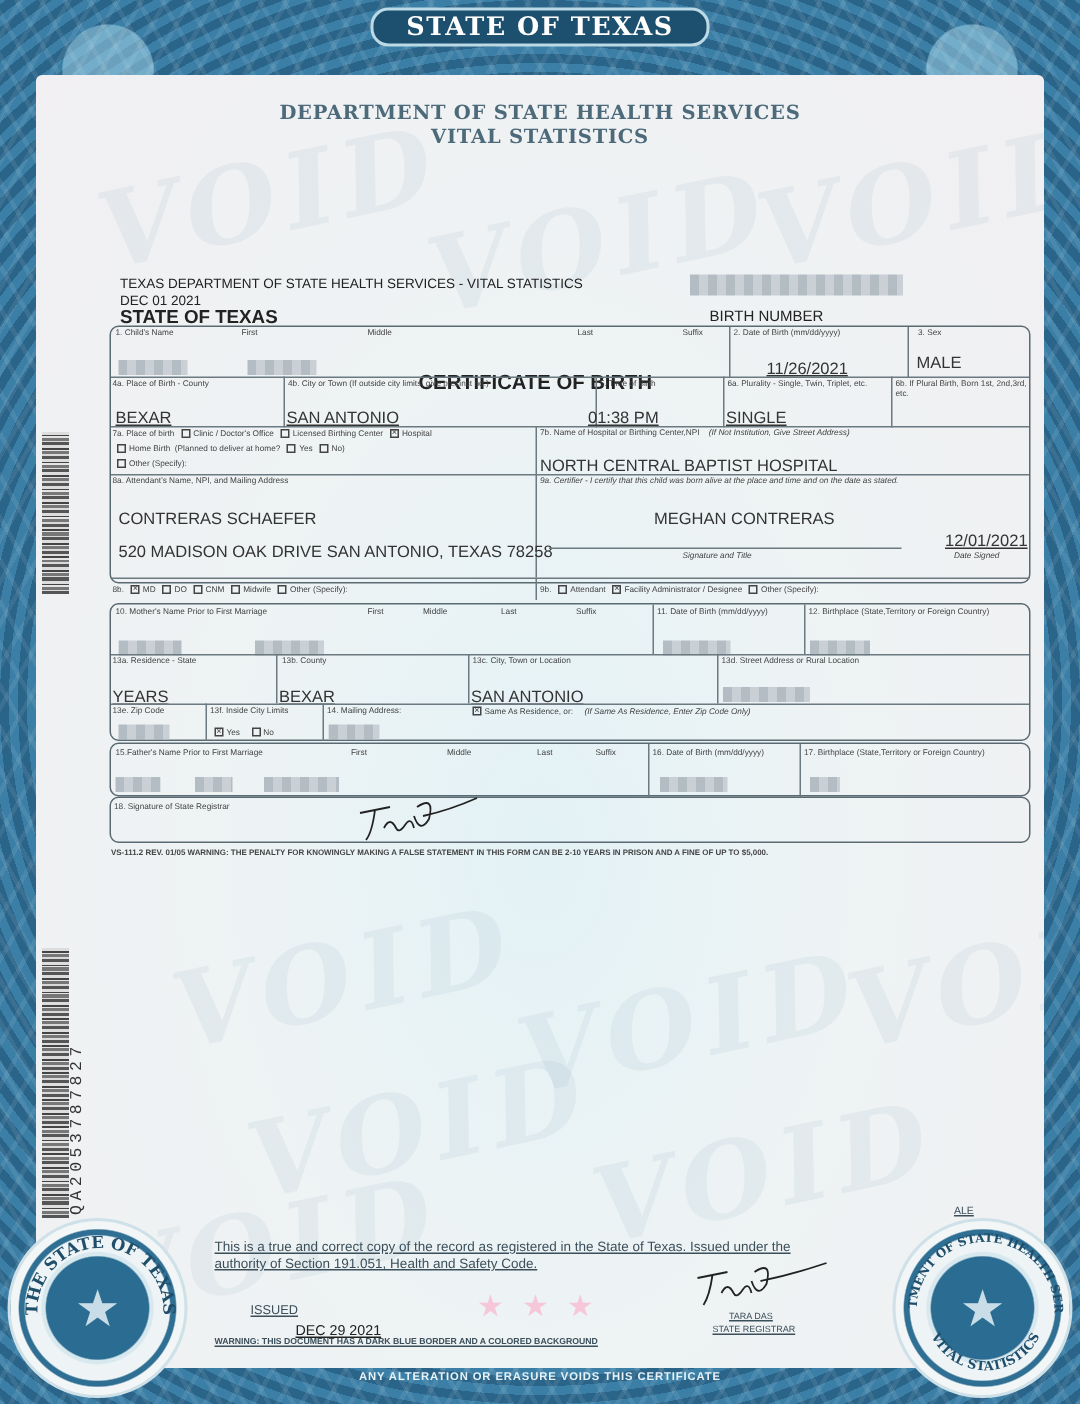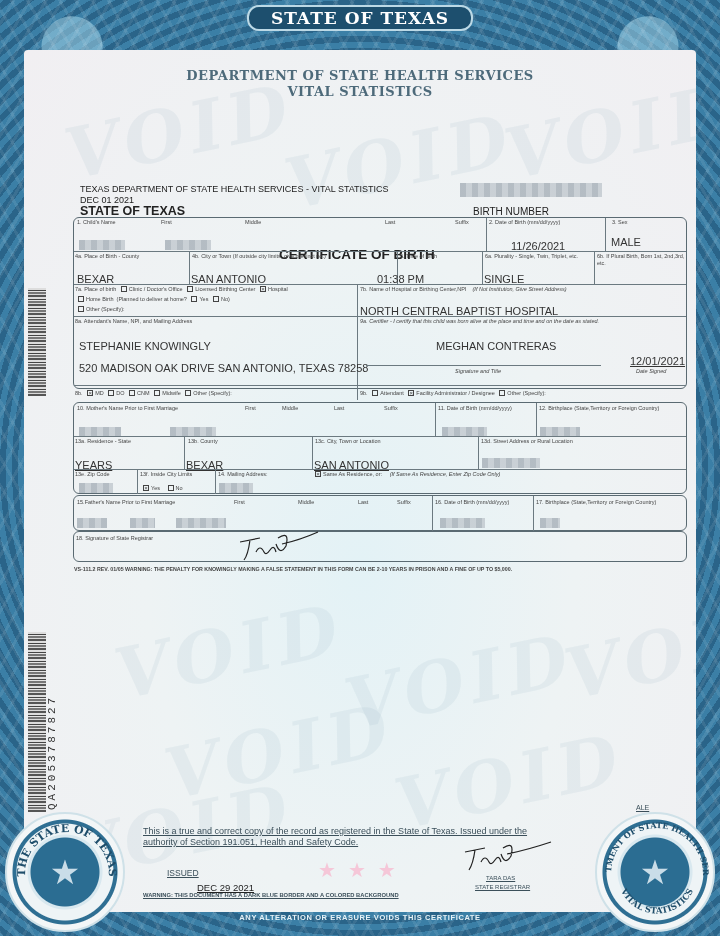--- a/index.html
+++ b/index.html
@@ -152,21 +152,21 @@
 <div class="val" style="left:611px;top:236px;">MALE</div>
 <div class="hr" style="left:74px;top:251px;width:612px;"></div>
 
 <div class="line" style="left:75px;top:253px;">4a. Place of Birth - County</div>
 <div class="val ul" style="left:77px;top:273px;">BEXAR</div>
 <div class="vr" style="left:189px;top:251px;height:34px;"></div>
 <div class="line" style="left:192px;top:253px;">4b. City or Town (If outside city limits, give precinct no.)</div>
 <div class="val ul" style="left:191px;top:273px;">SAN ANTONIO</div>
 <div class="vr" style="left:397px;top:251px;height:34px;"></div>
 <div class="line" style="left:400px;top:253px;">5. Time of Birth</div>
-<div class="val ul" style="left:377px;top:273px;text-decoration:underline;">01:38 PM</div>
+<div class="val ul" style="left:392px;top:273px;text-decoration:underline;">01:38 PM</div>
 <div class="vr" style="left:482px;top:251px;height:34px;"></div>
 <div class="line" style="left:485px;top:253px;width:105px;white-space:normal;line-height:7px;">6a. Plurality - Single, Twin, Triplet, etc.</div>
 <div class="val ul" style="left:484px;top:273px;">SINGLE</div>
 <div class="vr" style="left:594px;top:251px;height:34px;"></div>
 <div class="line" style="left:597px;top:253px;width:88px;white-space:normal;line-height:7px;">6b. If Plural Birth, Born 1st, 2nd,3rd, etc.</div>
 <div class="hr" style="left:74px;top:284px;width:612px;"></div>
 
 <div class="line" style="left:75px;top:286px;">
   <span>7a. Place of birth</span>
   <span class="cb"></span><span>Clinic / Doctor's Office</span>
@@ -184,21 +184,21 @@
 </div>
 <div class="vr" style="left:357px;top:284px;height:101px;"></div>
 <div class="line" style="left:360px;top:286px;">
   <span>7b. Name of Hospital or Birthing Center,NPI</span>
   &nbsp;&nbsp;&nbsp;<span style="font-style:italic;">(If Not Institution, Give Street Address)</span>
 </div>
 <div class="val" style="left:360px;top:305px;">NORTH CENTRAL BAPTIST HOSPITAL</div>
 <div class="hr" style="left:74px;top:316px;width:612px;"></div>
 
 <div class="line" style="left:75px;top:318px;">8a. Attendant's Name, NPI, and Mailing Address</div>
-<div class="val" style="left:79px;top:340px;">STEPHANIE  KNOWINGLY</div>
+<div class="val" style="left:79px;top:340px;">CONTRERAS  SCHAEFER</div>
 <div class="val" style="left:79px;top:362px;">520 MADISON OAK DRIVE  SAN ANTONIO, TEXAS 78258</div>
 <div class="line" style="left:360px;top:318px;font-style:italic;">9a. Certifier - I certify that this child was born alive at the place and time and on the date as stated.</div>
 <div class="val" style="left:436px;top:340px;">MEGHAN  CONTRERAS</div>
 <div class="hr" style="left:366px;top:365px;width:235px;"></div>
 <div class="line" style="left:455px;top:368px;font-style:italic;">Signature and Title</div>
 <div class="val ul" style="left:630px;top:355px;">12/01/2021</div>
 <div class="line" style="left:636px;top:368px;font-style:italic;">Date Signed</div>
 <div class="hr" style="left:74px;top:385px;width:612px;"></div>
 
 <div class="line" style="left:75px;top:390px;">

